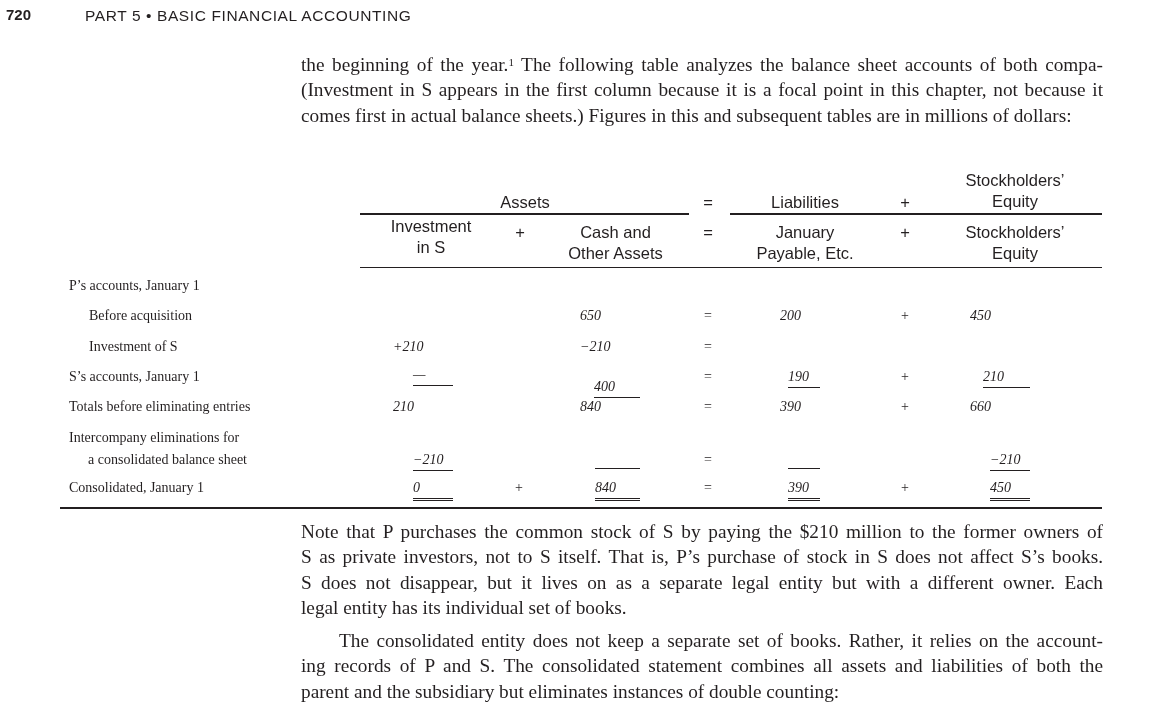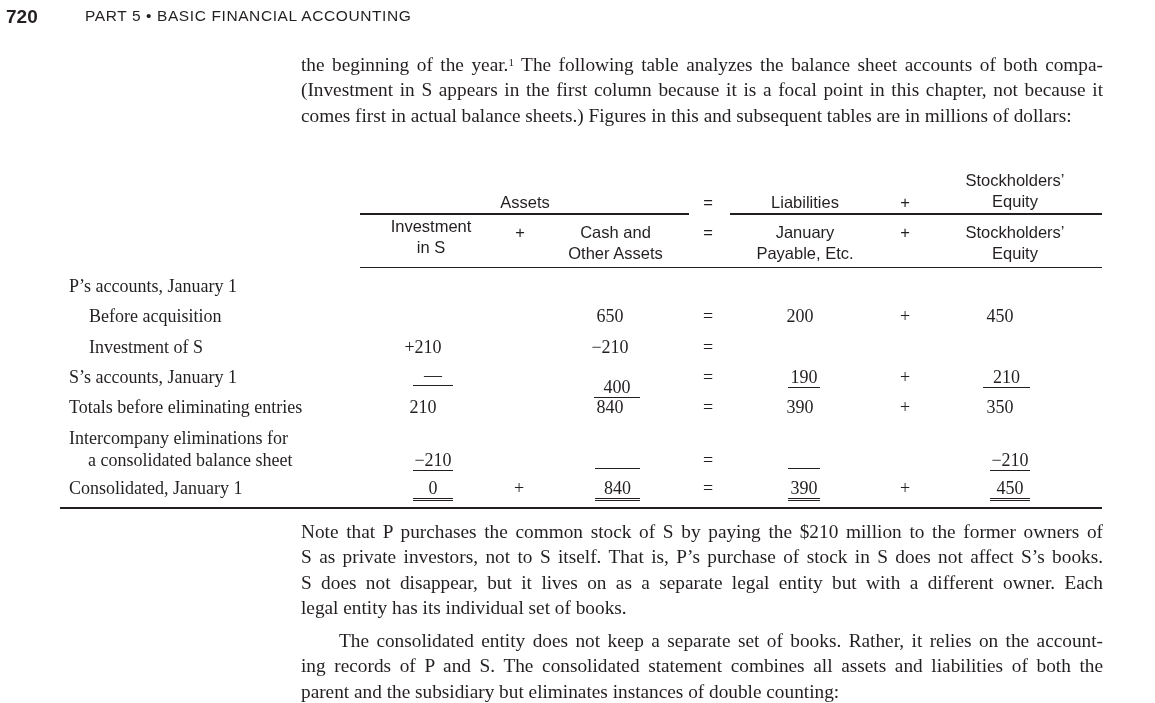--- a/index.html
+++ b/index.html
@@ -1,30 +1,30 @@
 <!DOCTYPE html>
 <html><head>
 <meta charset="utf-8">
 <style>
   html, body { margin: 0; padding: 0; background: #ffffff; }
   body { width: 1155px; height: 703px; position: relative; overflow: hidden; color: #231f20; }
   .running-head { position: absolute; left: 0; top: 3px; height: 26px; font-family: "Liberation Sans", sans-serif; font-size: 15.5px; letter-spacing: 0.6px; }
-  .page-num { position: absolute; left: 6px; top: 3px; font-weight: bold; font-size: 19px; letter-spacing: 0; }
+  .page-num { position: absolute; left: 6px; top: 3px; font-weight: bold; font-size: 15px; letter-spacing: 0; }
   .part-title { position: absolute; left: 85px; top: 4px; white-space: nowrap; }
   .para { position: absolute; left: 301px; width: 802px; font-family: "Liberation Serif", serif; font-size: 19.3px; line-height: 25.3px; text-align: justify; }
   .para .line { display: block; white-space: nowrap; text-align-last: justify; }
   .para .line.last { text-align-last: left; }
   .para .line.indent { padding-left: 38px; }
   sup { font-size: 11px; vertical-align: top; position: relative; top: -2px; }
 
   
   .hdr { position: absolute; font-family: "Liberation Sans", sans-serif; font-size: 16.5px; line-height: 21px; text-align: center; white-space: nowrap; }
   .rule { position: absolute; background: #231f20; }
-  .cell { position: absolute; font-family: "Liberation Serif", serif; font-size: 18px; line-height: 20px; white-space: nowrap; }
-  .num { text-align: center; }
+  .cell { position: absolute; font-family: "Liberation Serif", serif; font-size: 14px; line-height: 20px; white-space: nowrap; }
+  .num { text-align: left; font-style: italic; }
   .op { text-align: center; width: 20px; }
   .lbl { left: 69px; }
   .ul { border-bottom: 1px solid #231f20; }
   .dul { border-bottom: 3px double #231f20; }
   .blank-ul { position: absolute; height: 0; border-bottom: 1px solid #231f20; }
 </style>
 </head>
 <body>
 
 <div class="running-head">
@@ -92,21 +92,21 @@
   <div class="cell num ul" style="left:788px; top:367px; width:32px;">190</div>
   <div class="cell op" style="left:895px; top:367px;">+</div>
   <div class="cell num ul" style="left:983px; top:367px; width:47px;">210</div>
 
   <div class="cell lbl" style="top:397px;">Totals before eliminating entries</div>
   <div class="cell num" style="left:393px; top:397px; width:60px;">210</div>
   <div class="cell num" style="left:580px; top:397px; width:60px;">840</div>
   <div class="cell op" style="left:698px; top:397px;">=</div>
   <div class="cell num" style="left:780px; top:397px; width:40px;">390</div>
   <div class="cell op" style="left:895px; top:397px;">+</div>
-  <div class="cell num" style="left:970px; top:397px; width:60px;">350</div>
+  <div class="cell num" style="left:970px; top:397px; width:60px;">660</div>
 
   <div class="cell lbl" style="top:428px;">Intercompany eliminations for</div>
   <div class="cell" style="left:88px; top:450px;">a consolidated balance sheet</div>
   <div class="cell num ul" style="left:413px; top:450px; width:40px;">−210</div>
   <div class="blank-ul" style="left:595px; top:468px; width:45px;"></div>
   <div class="cell op" style="left:698px; top:450px;">=</div>
   <div class="blank-ul" style="left:788px; top:468px; width:32px;"></div>
   <div class="cell num ul" style="left:990px; top:450px; width:40px;">−210</div>
 
   <div class="cell lbl" style="top:478px;">Consolidated, January 1</div>

